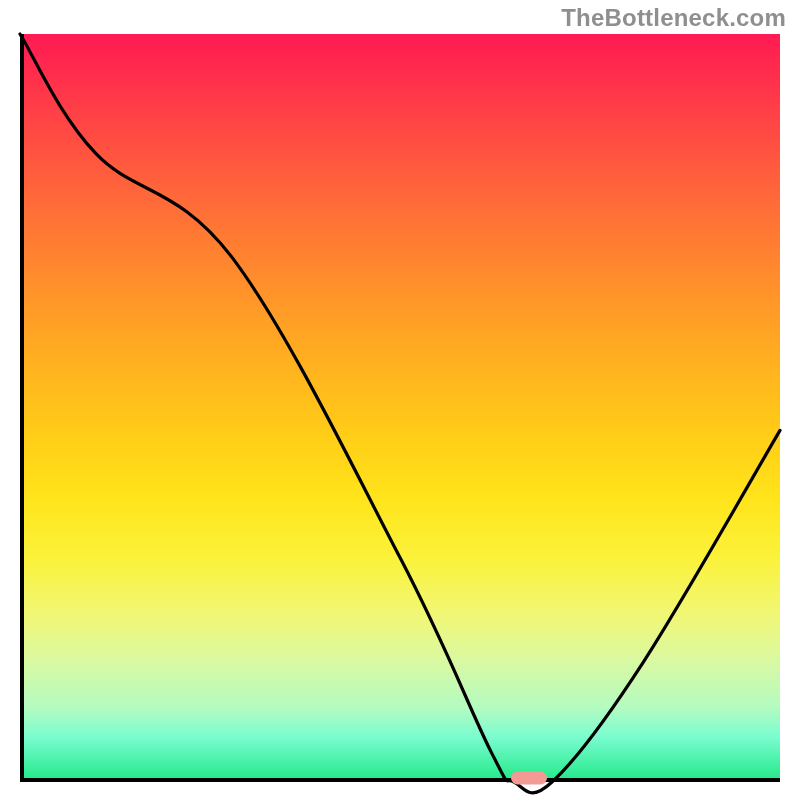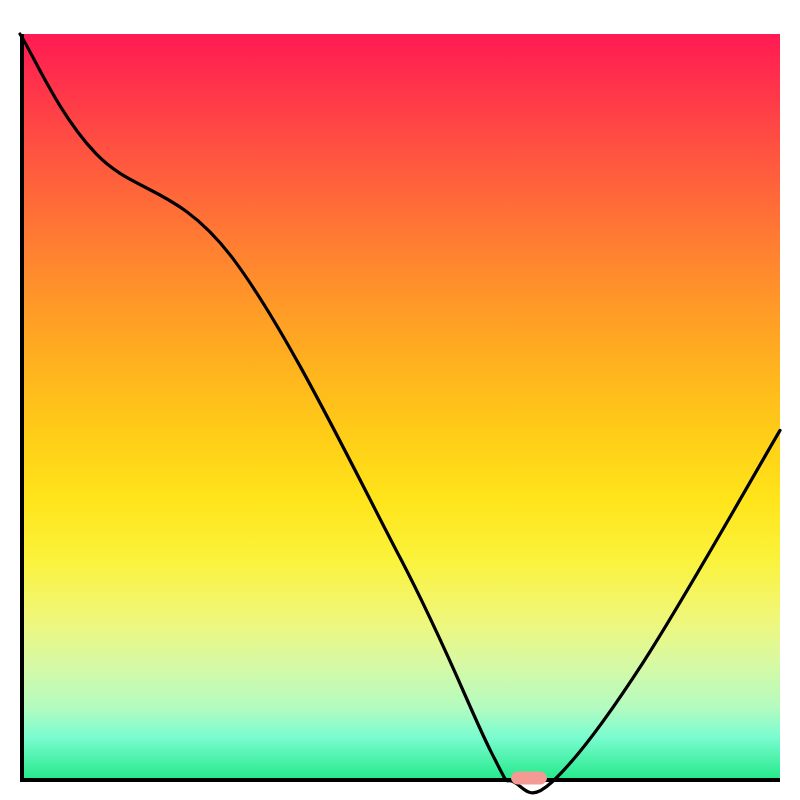--- a/index.html
+++ b/index.html
@@ -86,20 +86,21 @@
     height: 13px;
     background: #f39a94;
     border-radius: 7px;
     transform: translate(-50%, -50%);
   }
 </style>
 </head>
 <body>
 
 <div class="stage">
+  <div class="watermark">TheBottleneck.com</div>
 
   <div class="plot-area">
     <div class="axes">
       <div class="y"></div>
       <div class="x"></div>
     </div>
 
     <svg class="curve" viewBox="0 0 760 748" preserveAspectRatio="none">
       <path id="curve-path" d="M 0.0 0.0 C 13.7 21.5, 37.7 79.3, 76.0 119.7 C 114.3 160.1, 158.1 151.7, 212.8 224.4 C 267.5 297.1, 333.5 434.7, 380.0 523.6 C 426.5 612.5, 450.7 677.7, 471.2 718.1 C 491.7 758.5, 483.1 742.6, 494.0 748.0 C 504.9 753.4, 508.7 769.5, 532.0 748.0 C 555.3 726.5, 582.2 691.6, 623.2 628.3 C 664.2 565.0, 735.4 438.2, 760.0 396.4" fill="none" stroke="#000" stroke-width="3.2" stroke-linejoin="round" stroke-linecap="round"></path>
     </svg>

